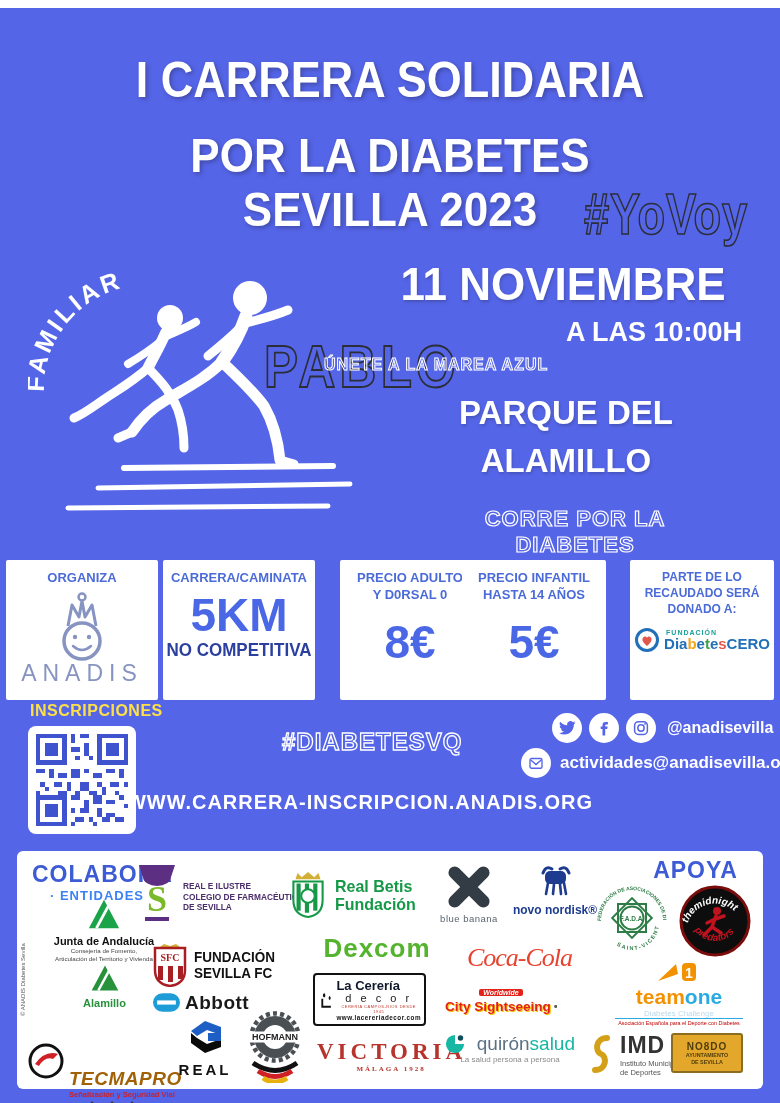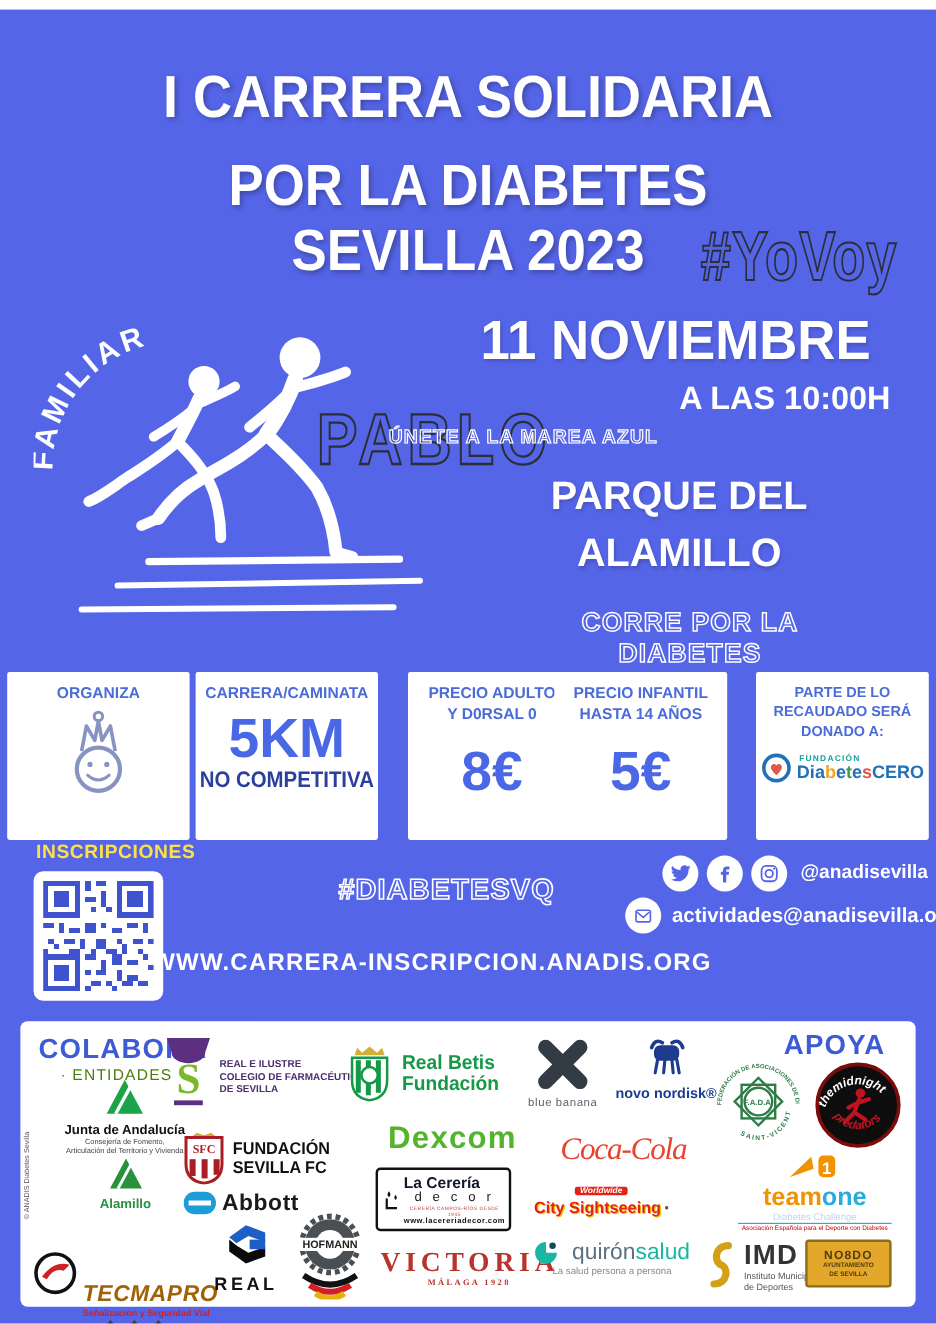--- a/index.html
+++ b/index.html
@@ -39,21 +39,21 @@
   .soc-row{top:713px;left:552px;display:flex;align-items:center;gap:7px;}
   .soc{width:30px;height:30px;border-radius:50%;background:#fff;display:flex;align-items:center;justify-content:center;}
   .handle{color:#fff;font-weight:800;font-size:16px;margin-left:4px;}
   .mail-row{top:748px;left:521px;display:flex;align-items:center;gap:9px;}
   .mail-txt{color:#fff;font-weight:800;font-size:17px;}
   .website{top:791px;left:0;width:720px;text-align:center;color:#fff;font-weight:800;font-size:20px;letter-spacing:1px;}
   
   .panel{top:851px;left:17px;width:746px;height:238px;background:#fff;border-radius:6px;}
   .panel .abs{position:absolute;}
   .sec-title{color:#3d5bd4;font-weight:800;font-size:23px;letter-spacing:1px;}
-  .sec-sub{color:#4d7c0f;font-weight:400;font-size:13px;letter-spacing:1px;}
+  .sec-sub{color:#3b82f6;font-weight:700;font-size:13px;letter-spacing:1px;}
   .copyright{left:3px;top:165px;font-size:6px;color:#555;transform:rotate(-90deg);transform-origin:left top;white-space:nowrap;}
   .lg{text-align:center;}
   .junta-name{font-size:11px;font-weight:800;color:#111;}
   .junta-sub{font-size:6.2px;color:#444;line-height:7.5px;}
   .alamillo-name{font-size:11px;font-weight:800;color:#27913c;}
   .farm-txt{font-size:8.3px;font-weight:800;color:#4a2d6b;line-height:10.5px;text-align:left;}
   .betis-txt{font-size:16px;font-weight:800;color:#159947;line-height:17px;text-align:left;transform:scaleY(1.05);}
   .bb-name{font-size:9.5px;color:#5a646e;letter-spacing:.5px;}
   .novo-name{font-size:12px;font-weight:700;color:#1d3c8f;}
   .sfc-txt{font-size:13.5px;font-weight:800;color:#111;line-height:14.5px;text-align:left;transform:scaleY(1.05);}
@@ -142,20 +142,21 @@
     <svg width="120" height="76" viewBox="0 0 120 76" style="margin-top:2px;">
       <g stroke="#8794c2" fill="#ffffff" stroke-width="3" stroke-linejoin="round">
         <circle cx="60" cy="9" r="3.5" stroke-width="2.5"></circle>
         <path d="M46,38 L50,17 L57,29 L60,13 L63,29 L70,17 L74,38"></path>
         <circle cx="60" cy="53" r="18" stroke-width="3.5"></circle>
       </g>
       <circle cx="53" cy="49" r="2.2" fill="#8794c2"></circle>
       <circle cx="67" cy="49" r="2.2" fill="#8794c2"></circle>
       <path d="M51,58 Q60,66 69,58" stroke="#8794c2" stroke-width="2.5" fill="none" stroke-linecap="round"></path>
     </svg>
+    <div class="anadis-word">ANADIS</div>
   </div>
 
   <div class="abs ibox" style="left:163px;width:152px;">
     <div class="head">CARRERA/CAMINATA</div>
     <div class="bignum">5KM</div>
     <div class="note">NO COMPETITIVA</div>
   </div>
 
   <div class="abs ibox" style="left:340px;width:140px;">
     <div class="head"><span>PRECIO ADULTO</span><br>

